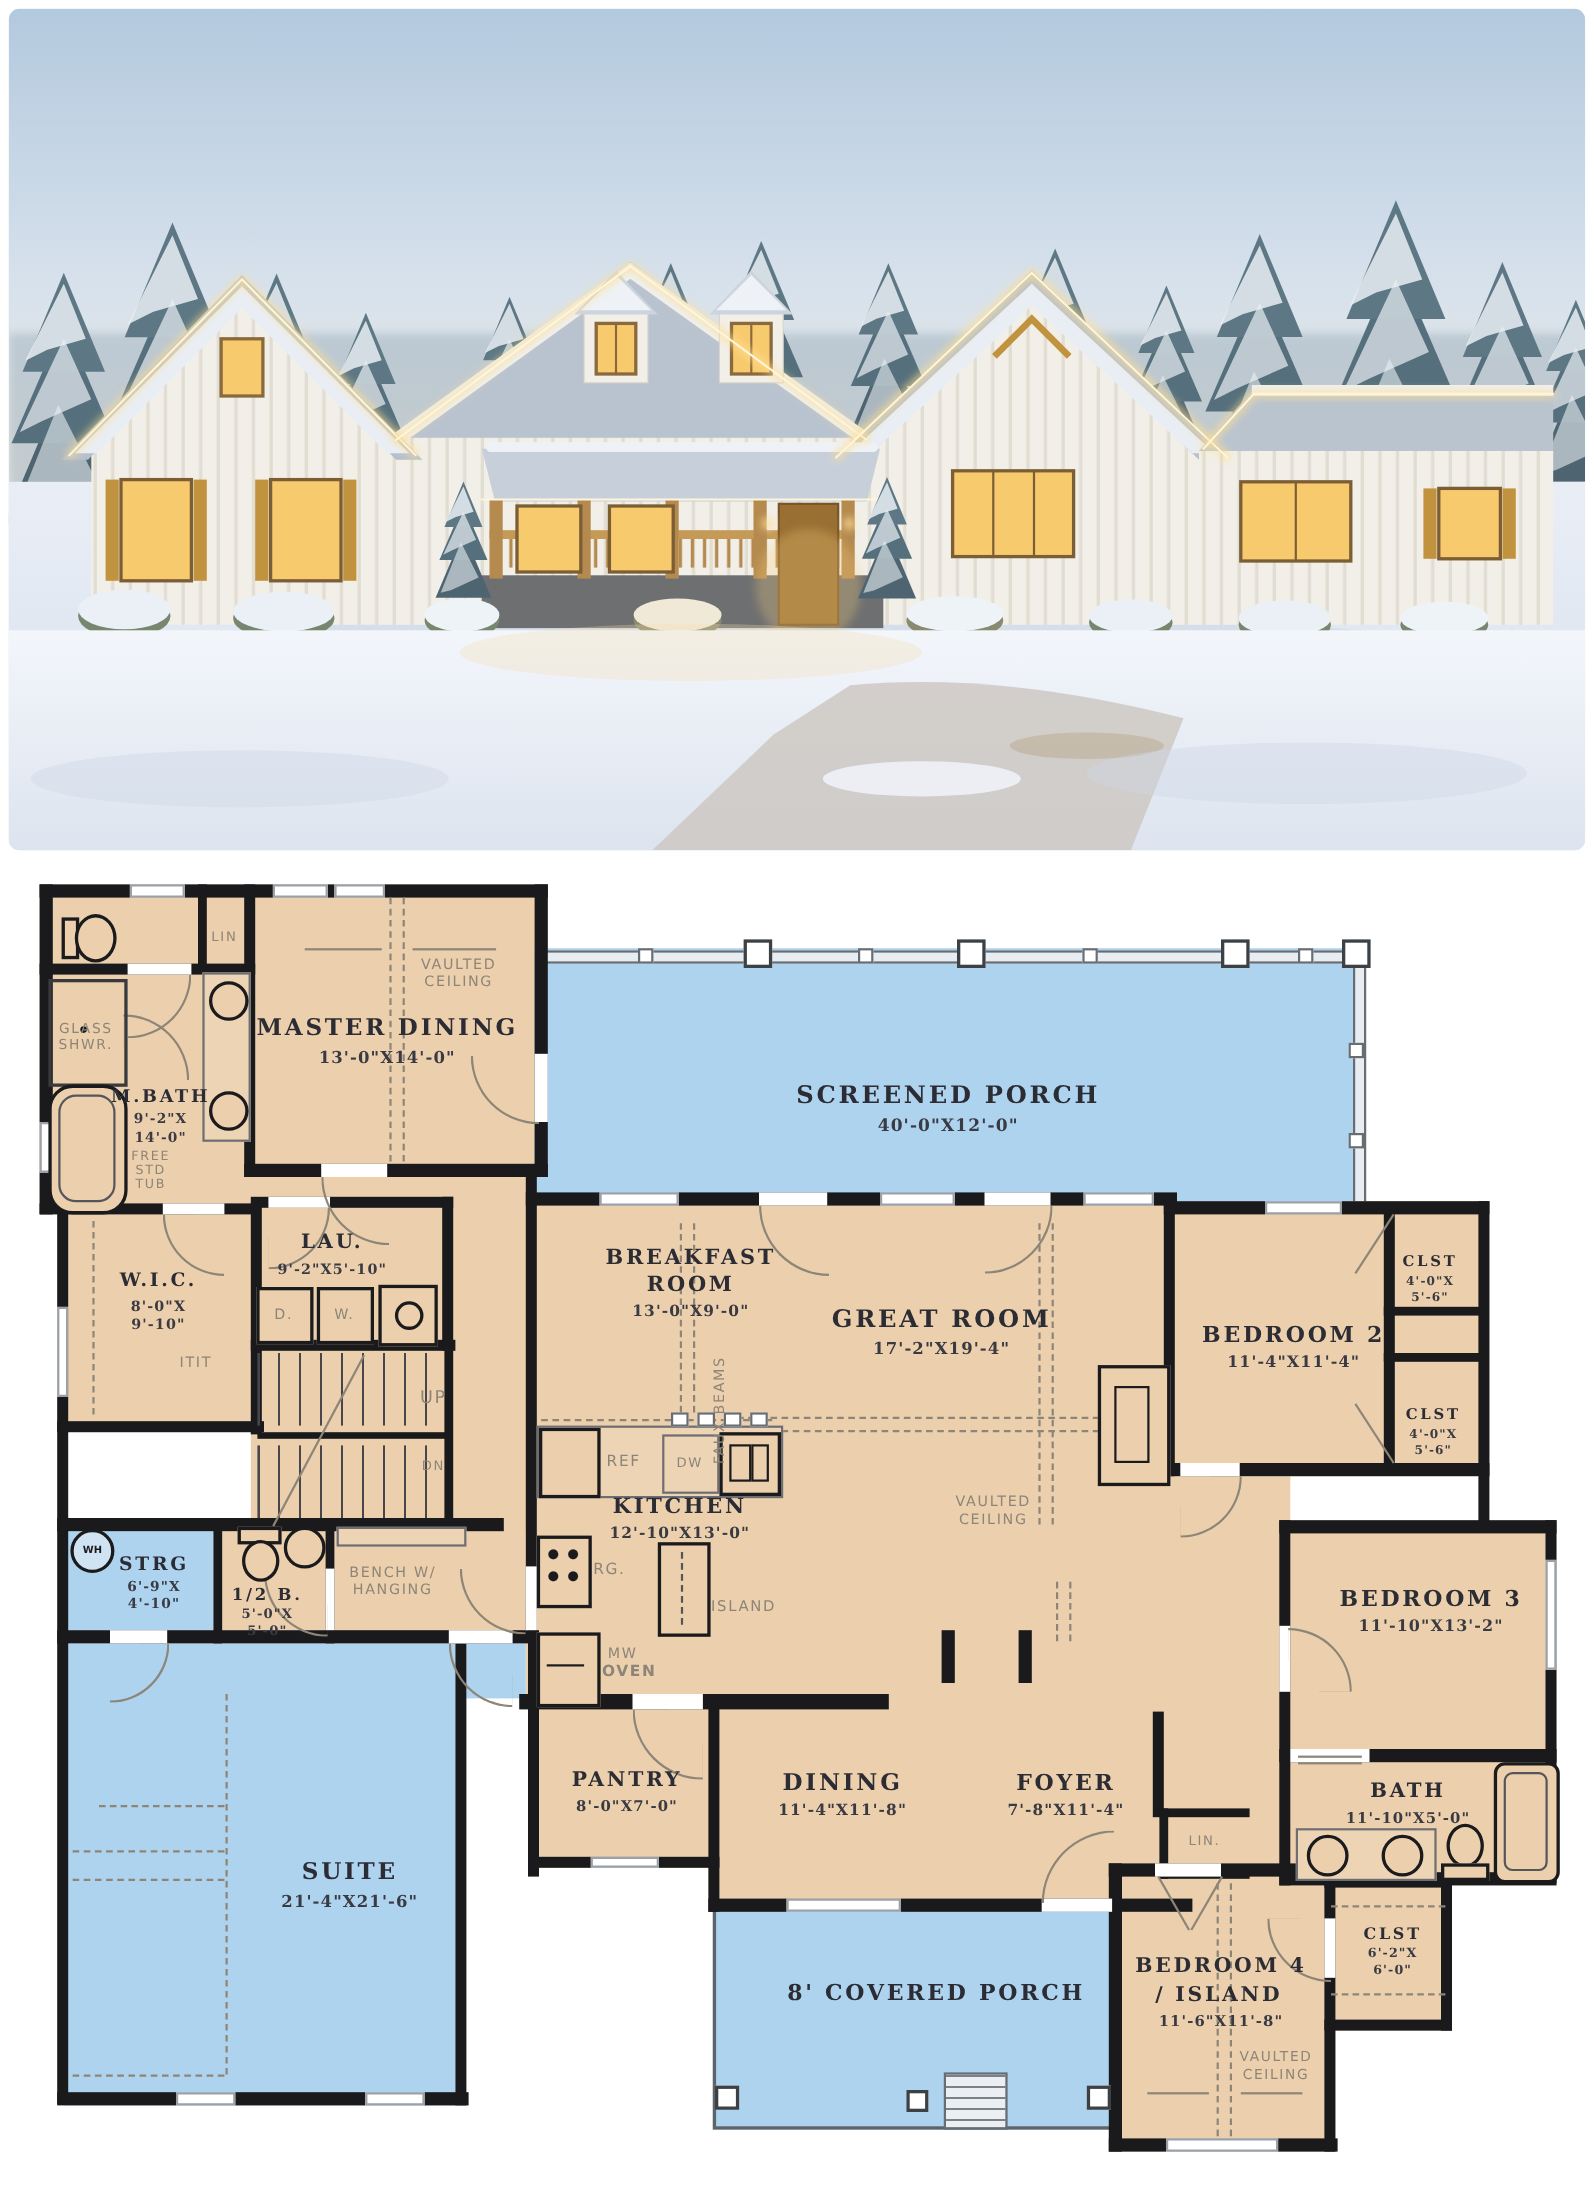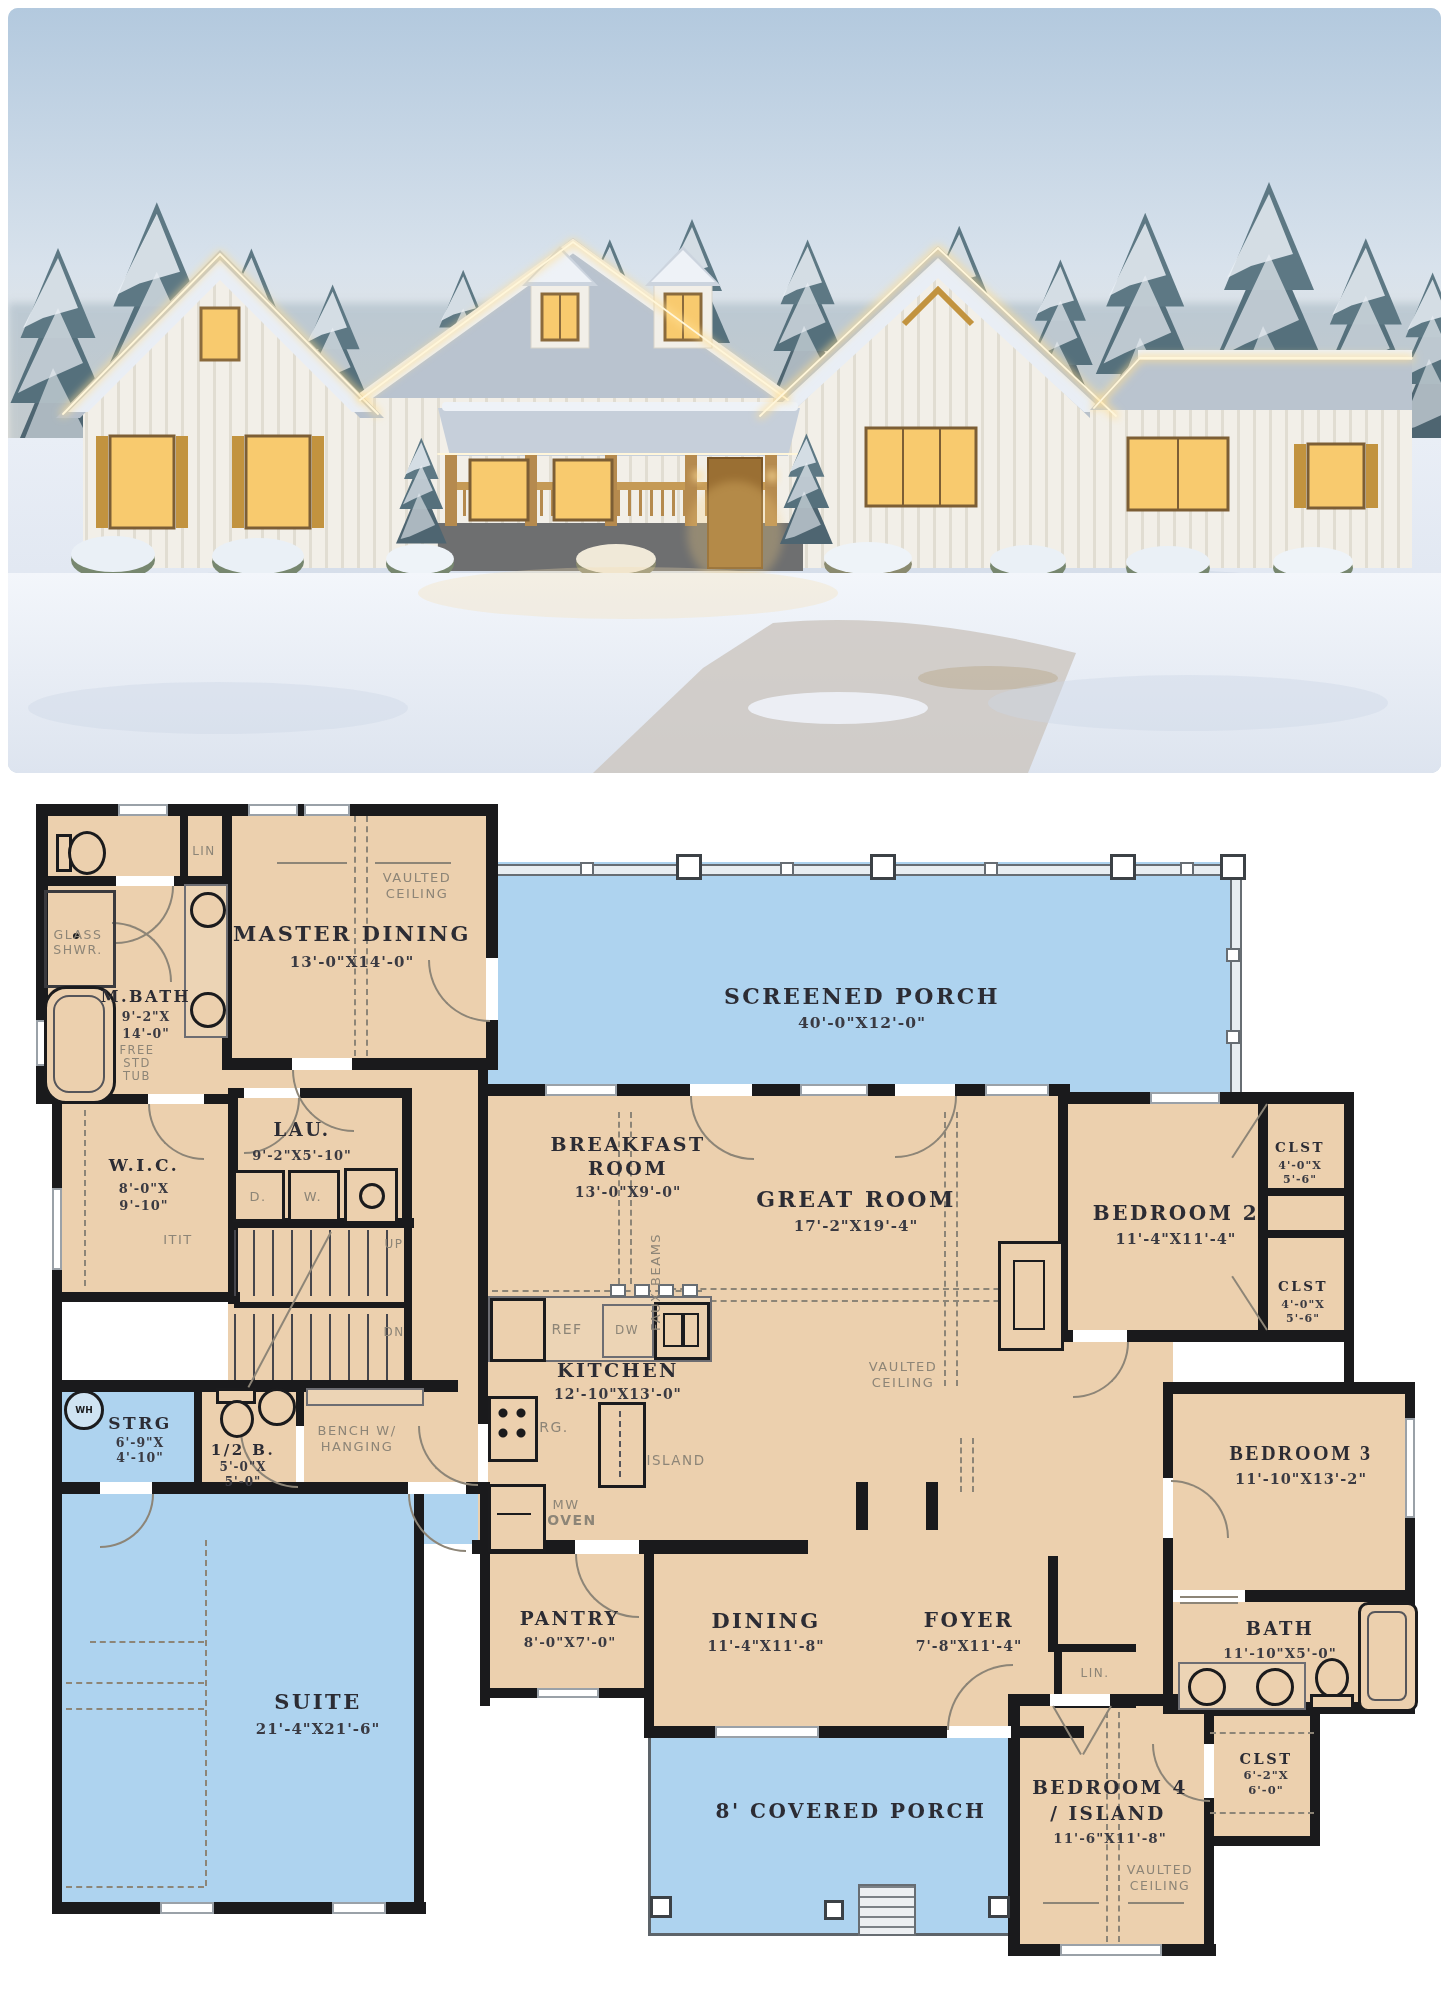--- a/index.html
+++ b/index.html
@@ -478,21 +478,21 @@
       <div class="lb la" style="left: 78px; top: 935px; font-size: 12.5px;">GLASS</div>
       <div class="lb la" style="left: 78px; top: 950px; font-size: 12.5px;">SHWR.</div>
       <div class="lb lr" style="left: 144px; top: 1165px; font-size: 17px;">W.I.C.</div>
       <div class="lb ld" style="left: 144px; top: 1188px; font-size: 13px;">8'-0"X</div>
       <div class="lb ld" style="left: 144px; top: 1205px; font-size: 13px;">9'-10"</div>
       <div class="lb la" style="left: 178px; top: 1239px; font-size: 13px;">ITIT</div>
       <div class="lb lr" style="left: 302px; top: 1130px; font-size: 18px;">LAU.</div>
       <div class="lb ld" style="left: 302px; top: 1155px; font-size: 13px;">9'-2"X5'-10"</div>
       <div class="lb la" style="left: 258px; top: 1196px; font-size: 13px;">D.</div>
       <div class="lb la" style="left: 313px; top: 1196px; font-size: 13px;">W.</div>
-      <div class="lb la" style="left: 394px; top: 1244px; font-size: 12px;">UP</div>
+      <div class="lb la" style="left: 394px; top: 1270px; font-size: 16px;">UP</div>
       <div class="lb la" style="left: 394px; top: 1332px; font-size: 12px;">DN</div>
       <div class="lb lr" style="left: 862px; top: 996px; font-size: 22px;">SCREENED PORCH</div>
       <div class="lb ld" style="left: 862px; top: 1023px; font-size: 15.5px;">40'-0"X12'-0"</div>
       <div class="lb lr" style="left: 628px; top: 1144px; font-size: 19px;">BREAKFAST</div>
       <div class="lb lr" style="left: 628px; top: 1168px; font-size: 19px;">ROOM</div>
       <div class="lb ld" style="left: 628px; top: 1192px; font-size: 14px;">13'-0"X9'-0"</div>
       <div class="lb lr" style="left: 856px; top: 1199px; font-size: 22px;">GREAT ROOM</div>
       <div class="lb ld" style="left: 856px; top: 1226px; font-size: 15px;">17'-2"X19'-4"</div>
       <div class="lb la lav" style="left: 655px; top: 1282px; font-size: 13px;">FAUX BEAMS</div>
       <div class="lb la" style="left: 903px; top: 1366px; font-size: 13px;">VAULTED</div>
@@ -506,21 +506,21 @@
       <div class="lb la" style="left: 566px; top: 1504px; font-size: 13px;">MW</div>
       <div class="lb la" style="left: 572px; top: 1520px; font-size: 14px; font-weight: bold;">OVEN</div>
       <div class="lb lr" style="left: 1176px; top: 1213px; font-size: 20px;">BEDROOM 2</div>
       <div class="lb ld" style="left: 1176px; top: 1239px; font-size: 14.5px;">11'-4"X11'-4"</div>
       <div class="lb lr" style="left: 1300px; top: 1148px; font-size: 13.5px;">CLST</div>
       <div class="lb ld" style="left: 1300px; top: 1165px; font-size: 11px;">4'-0"X</div>
       <div class="lb ld" style="left: 1300px; top: 1179px; font-size: 11px;">5'-6"</div>
       <div class="lb lr" style="left: 1303px; top: 1287px; font-size: 13.5px;">CLST</div>
       <div class="lb ld" style="left: 1303px; top: 1304px; font-size: 11px;">4'-0"X</div>
       <div class="lb ld" style="left: 1303px; top: 1318px; font-size: 11px;">5'-6"</div>
-      <div class="lb lr" style="left: 1301px; top: 1453px; font-size: 20px; font-family: Liberation Serif, serif;">BEDROOM 3</div>
+      <div class="lb lr" style="left: 1301px; top: 1453px; font-size: 20px;">BEDROOM 3</div>
       <div class="lb ld" style="left: 1301px; top: 1479px; font-size: 14.5px;">11'-10"X13'-2"</div>
       <div class="lb lr" style="left: 1280px; top: 1629px; font-size: 18px;">BATH</div>
       <div class="lb ld" style="left: 1280px; top: 1654px; font-size: 13.5px;">11'-10"X5'-0"</div>
       <div class="lb lr" style="left: 140px; top: 1423px; font-size: 17px;">STRG</div>
       <div class="lb ld" style="left: 140px; top: 1443px; font-size: 12.5px;">6'-9"X</div>
       <div class="lb ld" style="left: 140px; top: 1458px; font-size: 12.5px;">4'-10"</div>
       <div class="lb lr" style="left: 243px; top: 1450px; font-size: 15px;">1/2 B.</div>
       <div class="lb ld" style="left: 243px; top: 1467px; font-size: 12px;">5'-0"X</div>
       <div class="lb ld" style="left: 243px; top: 1482px; font-size: 12px;">5'-0"</div>
       <div class="lb la" style="left: 357px; top: 1430px; font-size: 13px;">BENCH W/</div>

